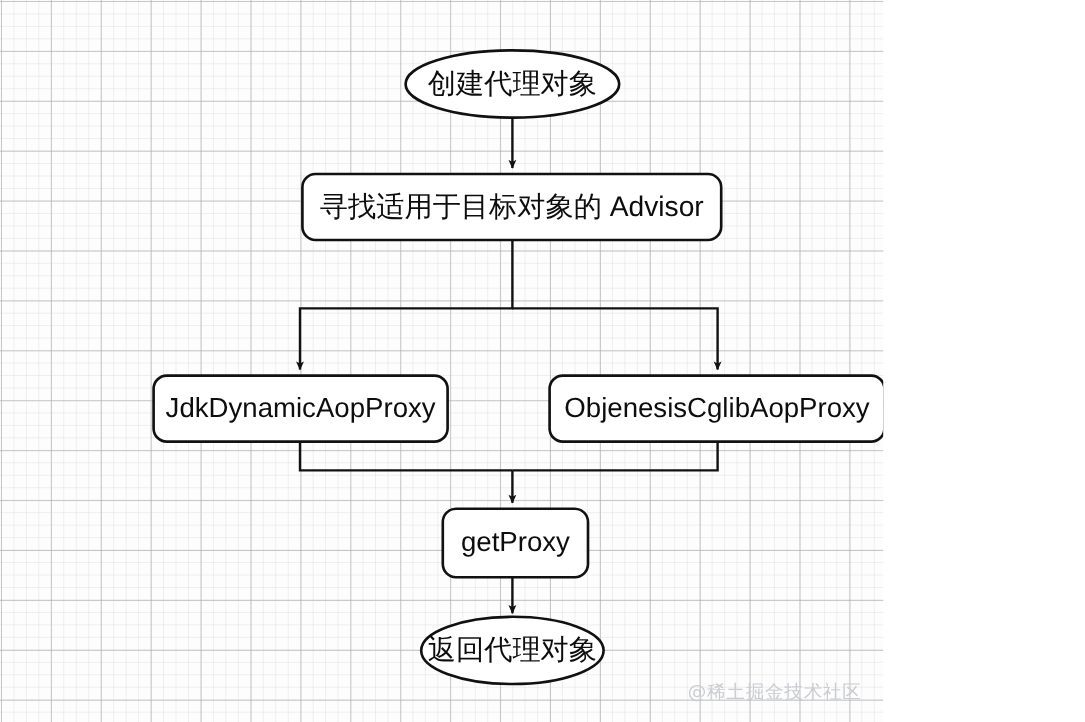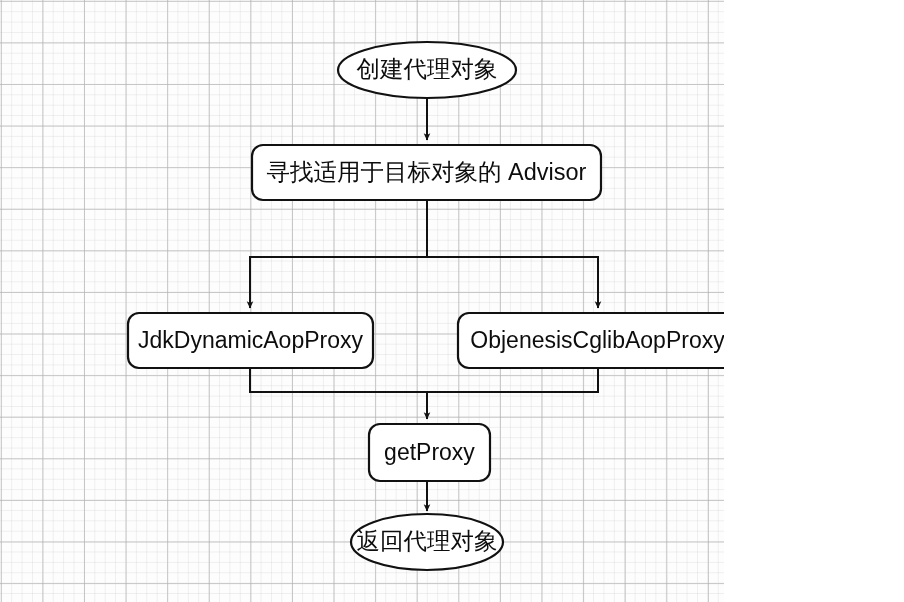--- a/index.html
+++ b/index.html
@@ -14,20 +14,21 @@
     overflow: hidden;
     background-color: #fdfdfd;
     background-image:
       linear-gradient(to right, rgba(200,200,200,0.28) 1px, transparent 1px),
       linear-gradient(to bottom, rgba(200,200,200,0.28) 1px, transparent 1px),
       linear-gradient(to right, rgba(150,150,150,0.55) 1px, transparent 1px),
       linear-gradient(to bottom, rgba(150,150,150,0.55) 1px, transparent 1px);
     background-size: 10.4px 10.4px, 10.4px 10.4px, 41.6px 41.6px, 41.6px 41.6px;
     background-position: 0.8px 0.8px, 0.8px 0.8px, 0.8px 0.8px, 0.8px 0.8px;
     font-family: "Liberation Sans", "DejaVu Sans", sans-serif;
+    padding-left: 12px;
   }
   #flow-svg {
     position: absolute;
     left: 0;
     top: 0;
     width: 904px;
     height: 602px;
   }
   .node-shape {
     fill: #ffffff;
@@ -132,14 +133,15 @@
       <rect class="node-shape" x="369" y="424" width="121" height="57" rx="11" ry="11"></rect>
       <text class="node-label" x="429.5" y="453.5">getProxy</text>
     </g>
 
     <g>
       <ellipse class="node-shape" cx="427" cy="542" rx="76" ry="28"></ellipse>
       <text class="node-label node-label-cn" x="427" y="543">返回代理对象</text>
     </g>
   </svg>
 
+  <div class="watermark">@稀土掘金技术社区</div>
 
 </div>
 
 </body></html>

